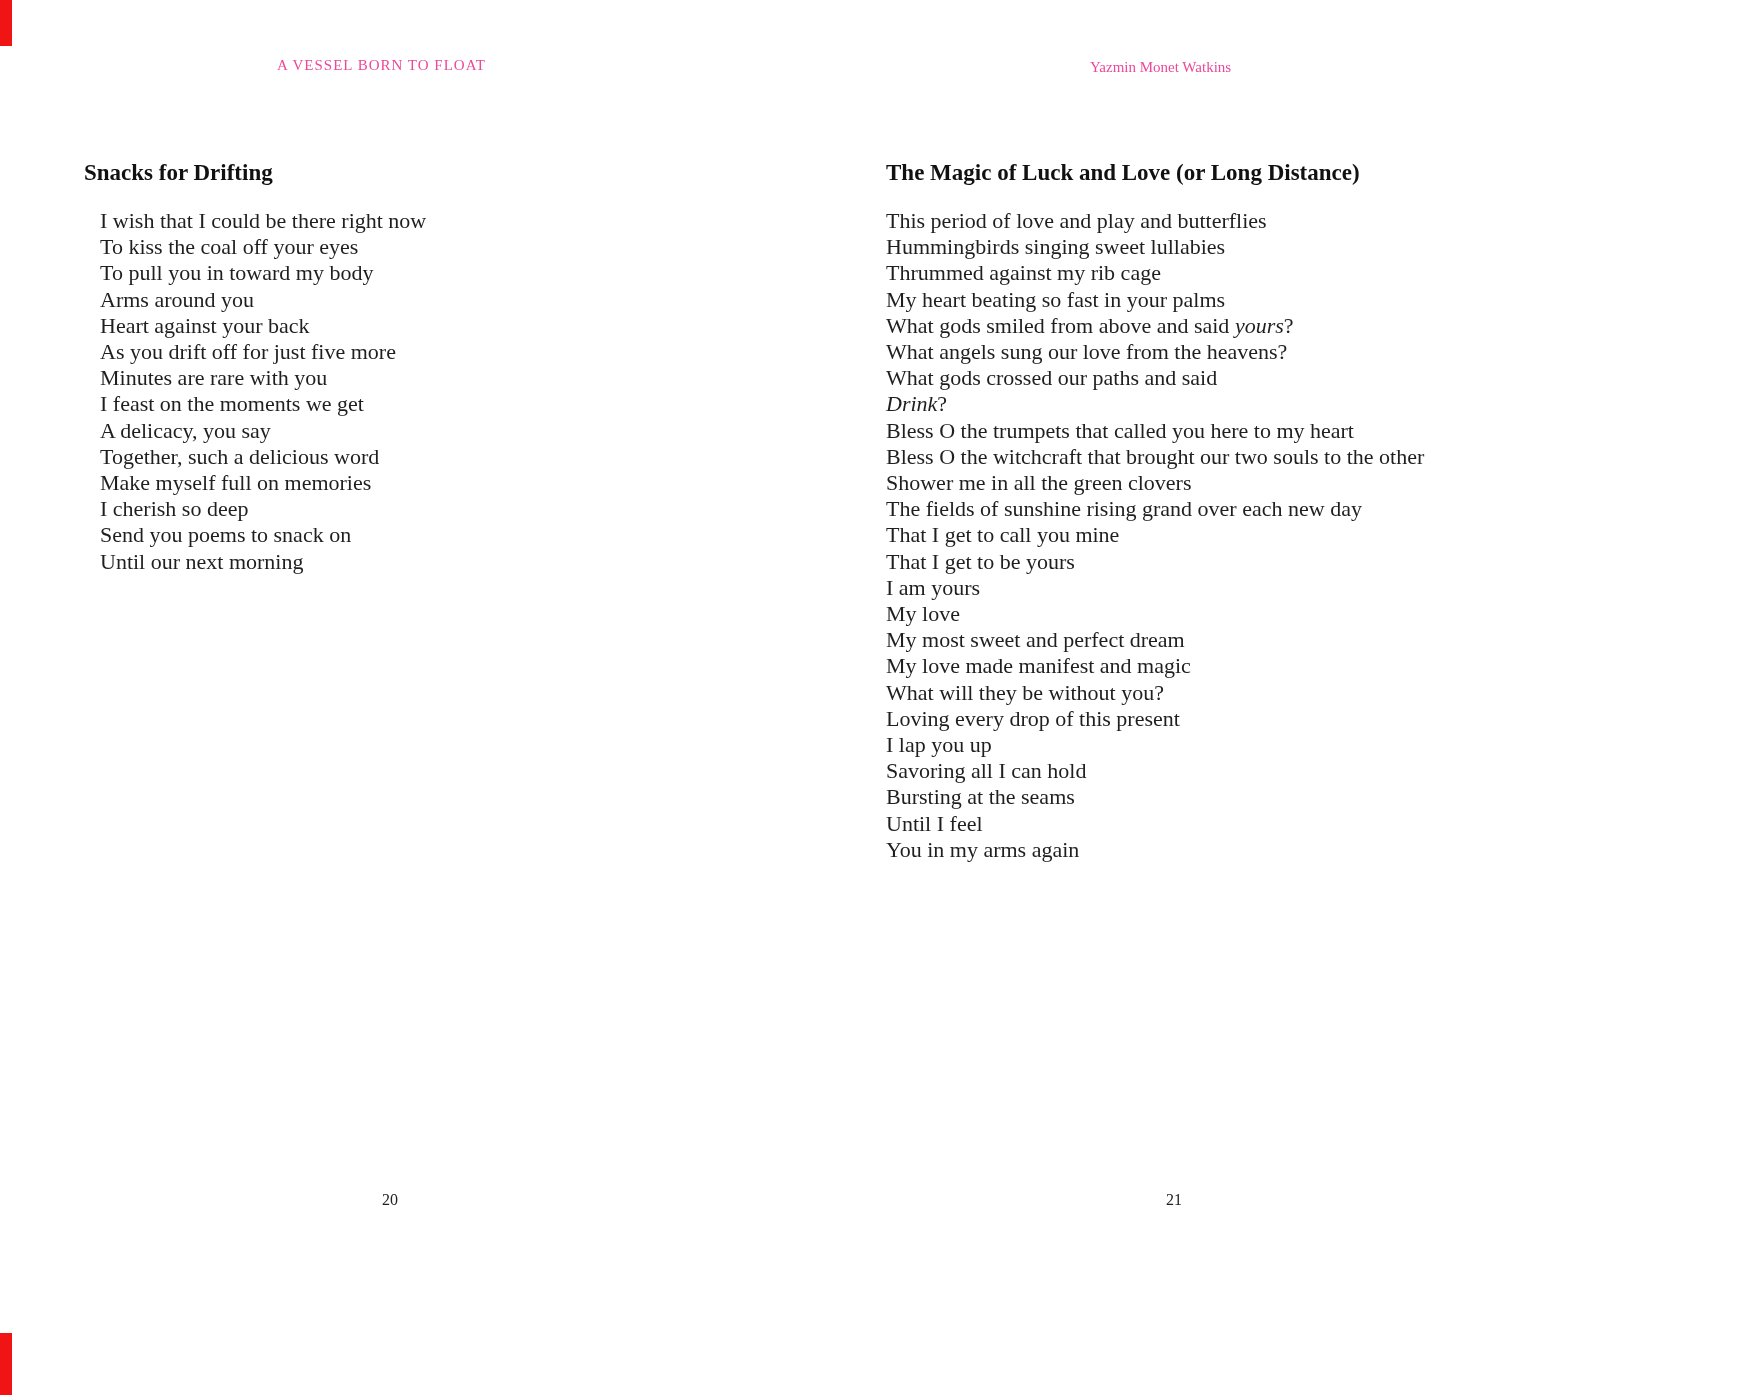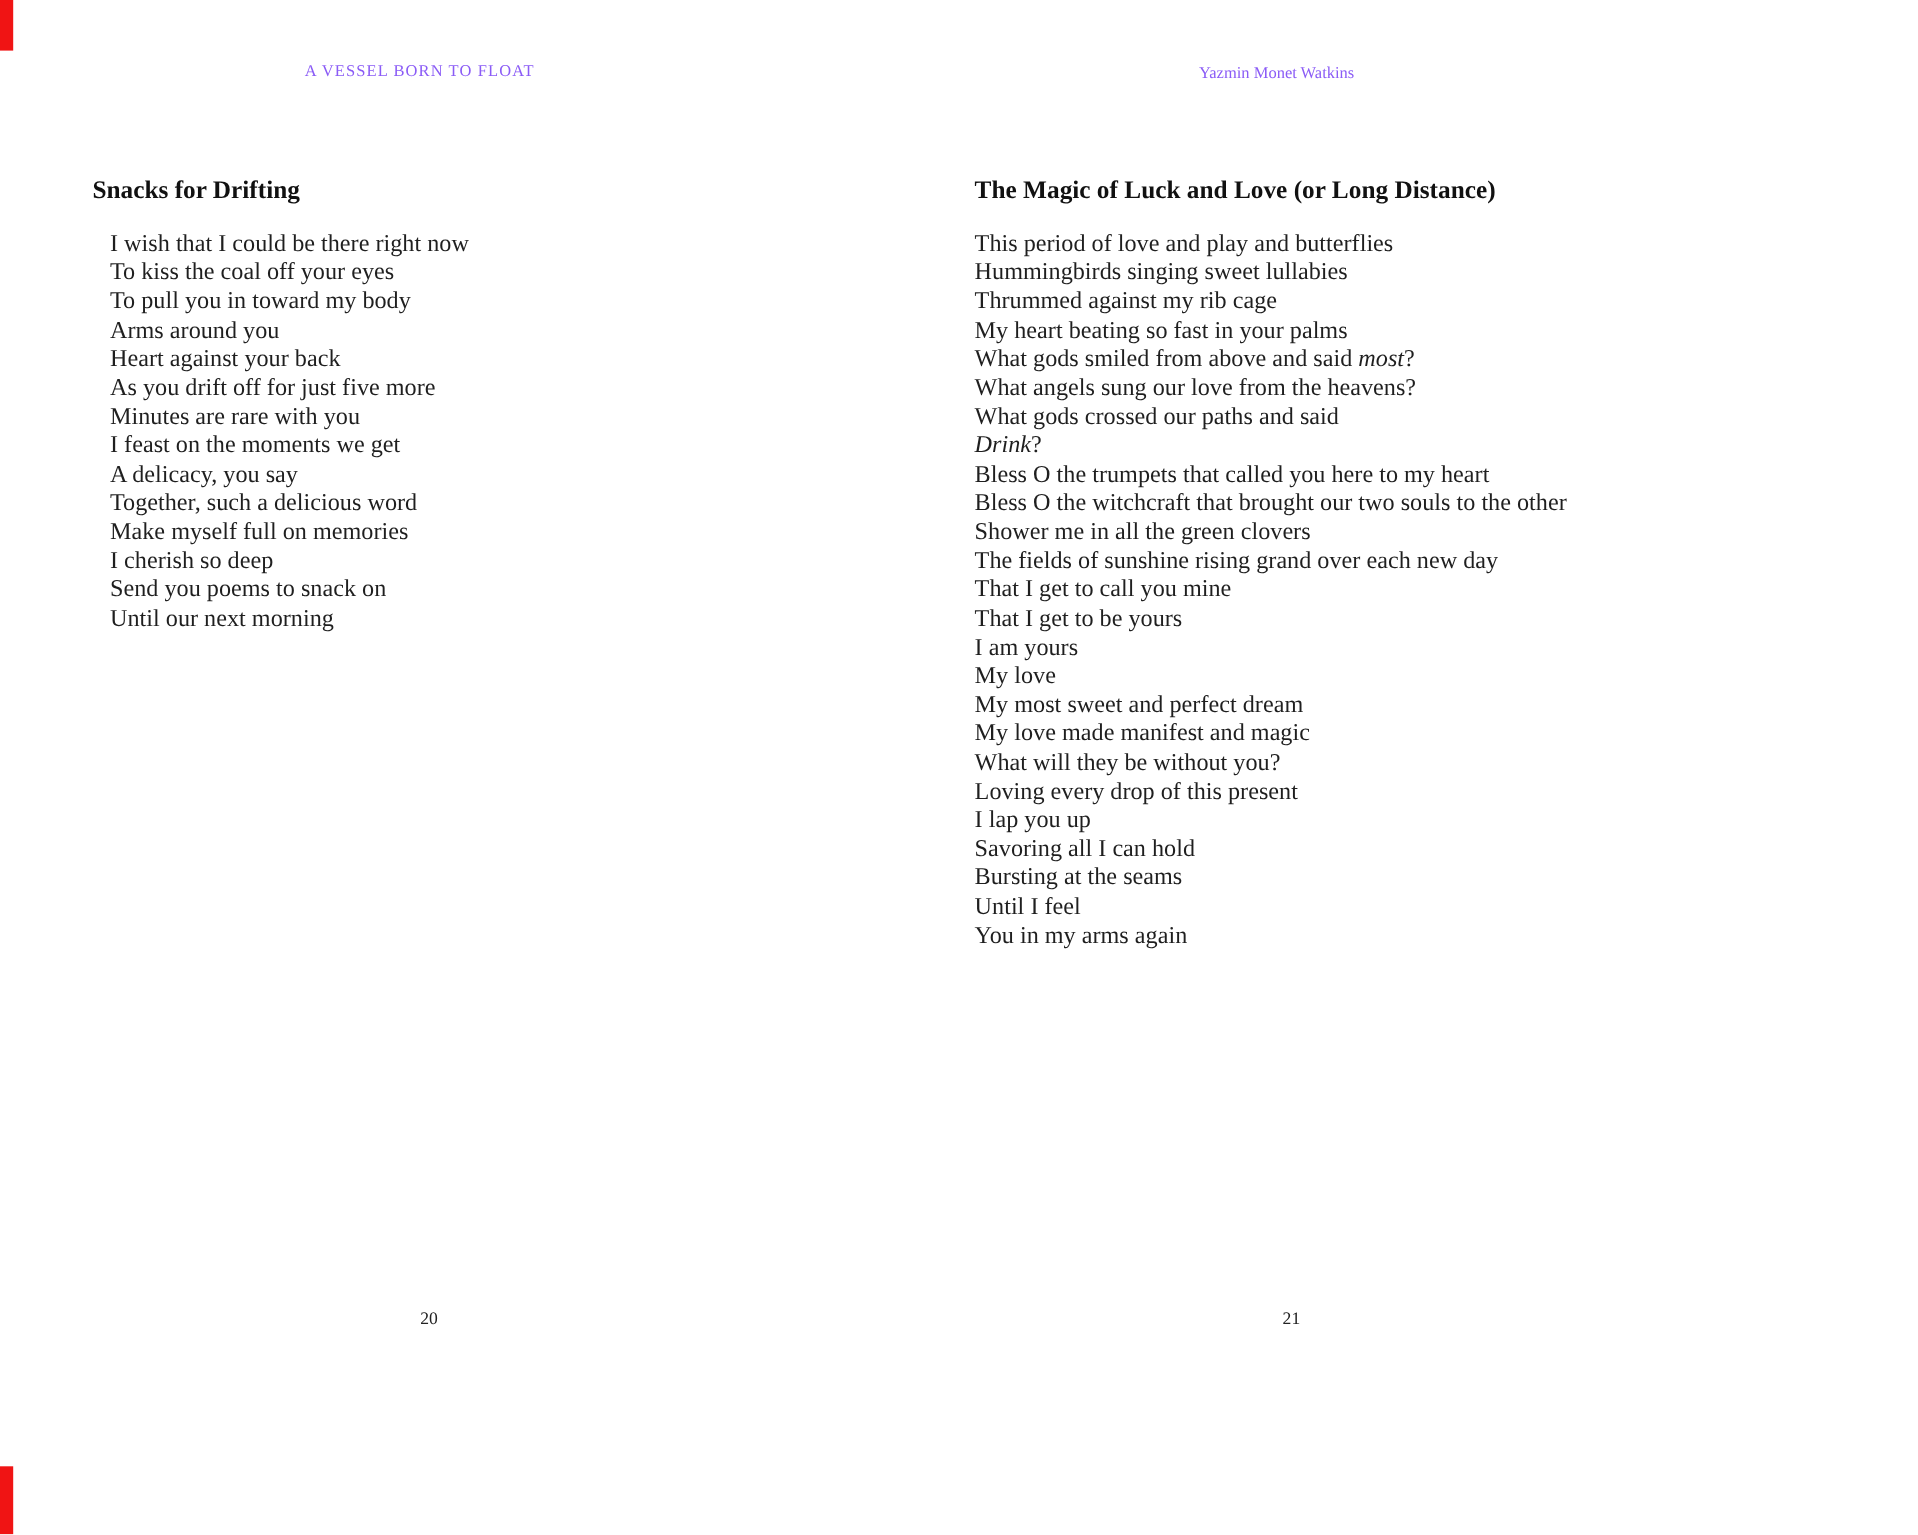--- a/index.html
+++ b/index.html
@@ -21,21 +21,21 @@
     left: 0;
     width: 12px;
     background: #f01414;
   }
   .red-mark.top { top: 0; height: 46px; }
   .red-mark.bottom { top: 1333px; height: 62px; }
 
   .running-head {
     position: absolute;
     font-size: 15px;
-    color: #8b5cf6;
+    color: #ec4899;
     white-space: nowrap;
   }
   .running-head.left {
     left: 277px;
     top: 57px;
     letter-spacing: 1px;
   }
   .running-head.right {
     left: 1090px;
     top: 59px;
@@ -100,21 +100,21 @@
       <div class="poem-line">Send you poems to snack on</div>
       <div class="poem-line">Until our next morning</div>
     </div>
 
   <h1 class="poem-title right-title">The Magic of Luck and Love (or Long Distance)</h1>
   <div class="poem right-poem">
       <div class="poem-line">This period of love and play and butterflies</div>
       <div class="poem-line">Hummingbirds singing sweet lullabies</div>
       <div class="poem-line">Thrummed against my rib cage</div>
       <div class="poem-line">My heart beating so fast in your palms</div>
-      <div class="poem-line"><span>What gods smiled from above and said </span><span class="it">most</span><span>?</span></div>
+      <div class="poem-line"><span>What gods smiled from above and said </span><span class="it">yours</span><span>?</span></div>
       <div class="poem-line">What angels sung our love from the heavens?</div>
       <div class="poem-line">What gods crossed our paths and said</div>
       <div class="poem-line"><span class="it">Drink</span><span>?</span></div>
       <div class="poem-line">Bless O the trumpets that called you here to my heart</div>
       <div class="poem-line">Bless O the witchcraft that brought our two souls to the other</div>
       <div class="poem-line">Shower me in all the green clovers</div>
       <div class="poem-line">The fields of sunshine rising grand over each new day</div>
       <div class="poem-line">That I get to call you mine</div>
       <div class="poem-line">That I get to be yours</div>
       <div class="poem-line">I am yours</div>

